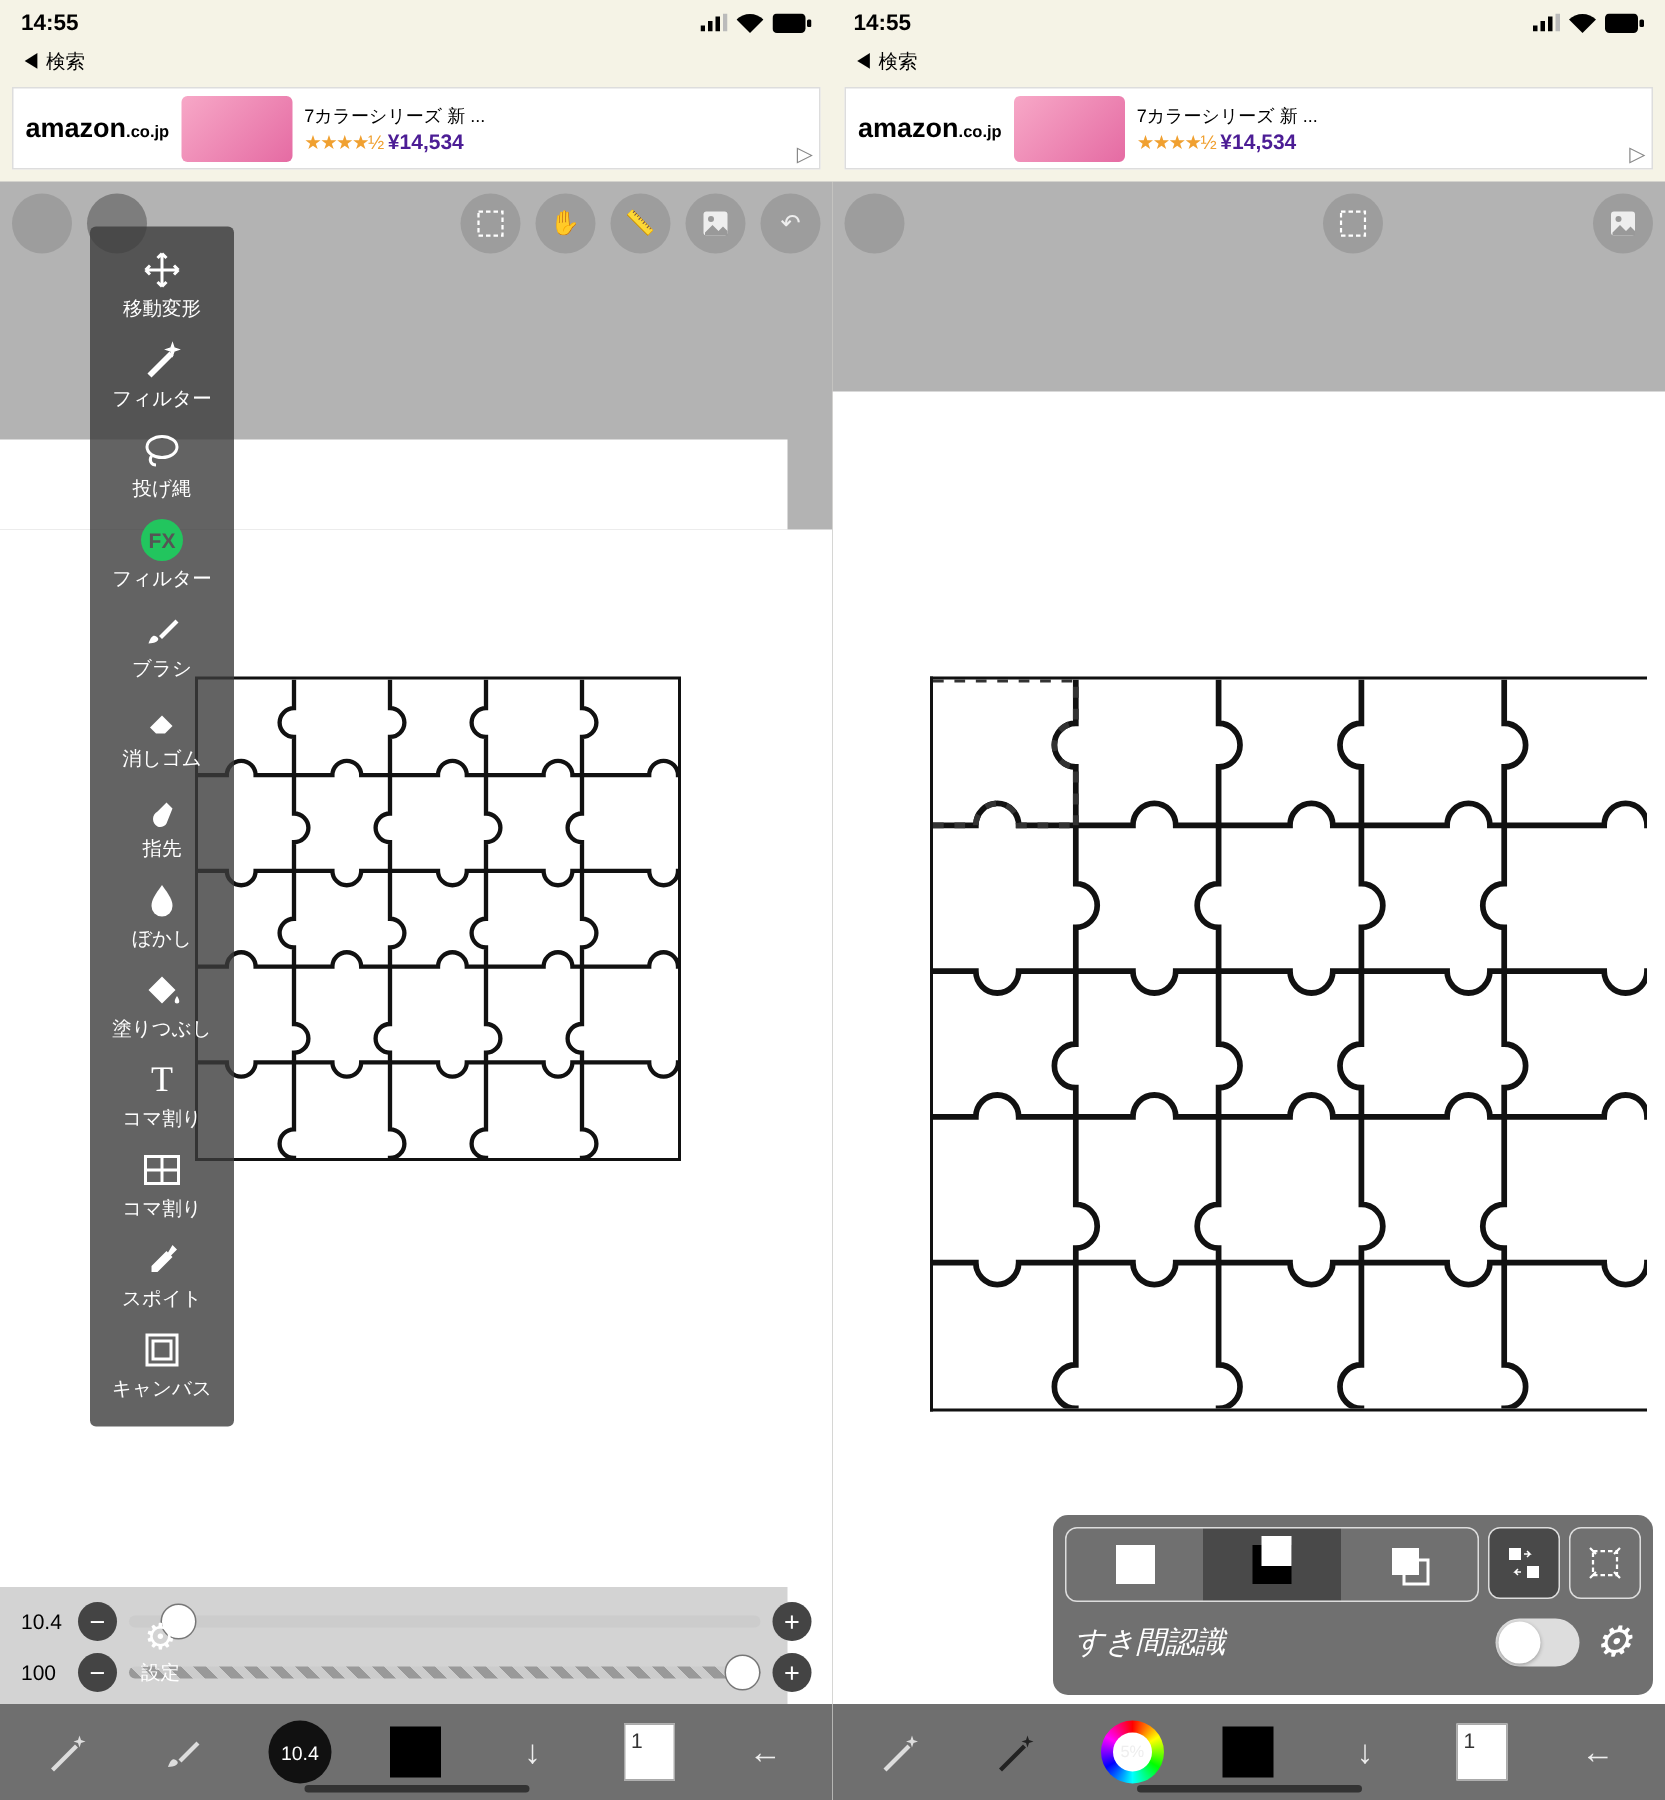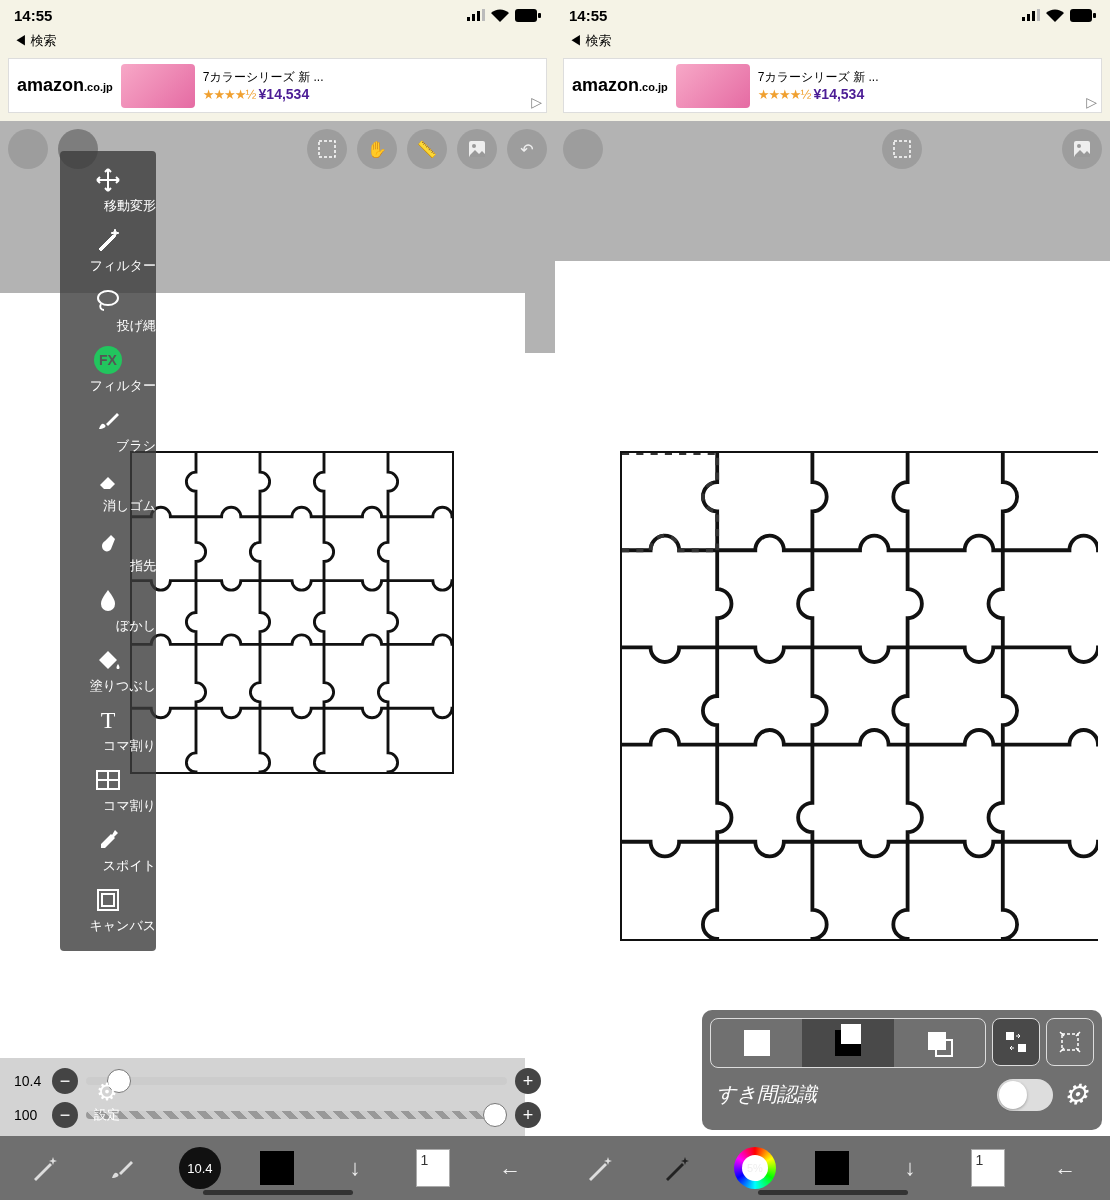--- a/index.html
+++ b/index.html
@@ -24,21 +24,21 @@
 
 
 .app { flex: 1; background: #b3b3b3; position: relative; overflow: hidden; }
 .topbar { position: absolute; top: 6px; left: 0; right: 0; height: 44px; display: flex; align-items: center; padding: 0 8px; gap: 10px; }
 .circ { width: 40px; height: 40px; border-radius: 50%; background: rgba(0,0,0,.12); display: flex; align-items: center; justify-content: center; color: #eee; }
 .circ.dark { background: rgba(0,0,0,.3); }
 .spacer { flex: 1; }
 
 
 .toolpanel { position: absolute; left: 60px; top: 30px; width: 96px; background: rgba(60,60,60,.8); border-radius: 4px; padding: 10px 0; display: flex; flex-direction: column; align-items: center; }
-.tp-item { width: 100%; text-align: right; color: #fff; font-size: 13px; padding: 2px 0 6px; }
+.tp-item { width: 100%; text-align: center; color: #fff; font-size: 13px; padding: 2px 0 6px; }
 .tp-ico { width: 30px; height: 30px; margin: 2px auto 2px; display: flex; align-items: center; justify-content: center; }
 .fx-badge { width: 28px; height: 28px; border-radius: 50%; background: #22c55e; color: #555; font-weight: 700; font-size: 14px; display: flex; align-items: center; justify-content: center; }
 
 
 .canvas { position: absolute; background: #fff; }
 .c1 { left: 0; top: 232px; right: 0; bottom: 0; }
 .c1-top { position: absolute; left: 0; top: 172px; width: 525px; height: 60px; background: #fff; }
 .c2 { left: 0; top: 140px; right: -48px; bottom: 0; }
 
 

